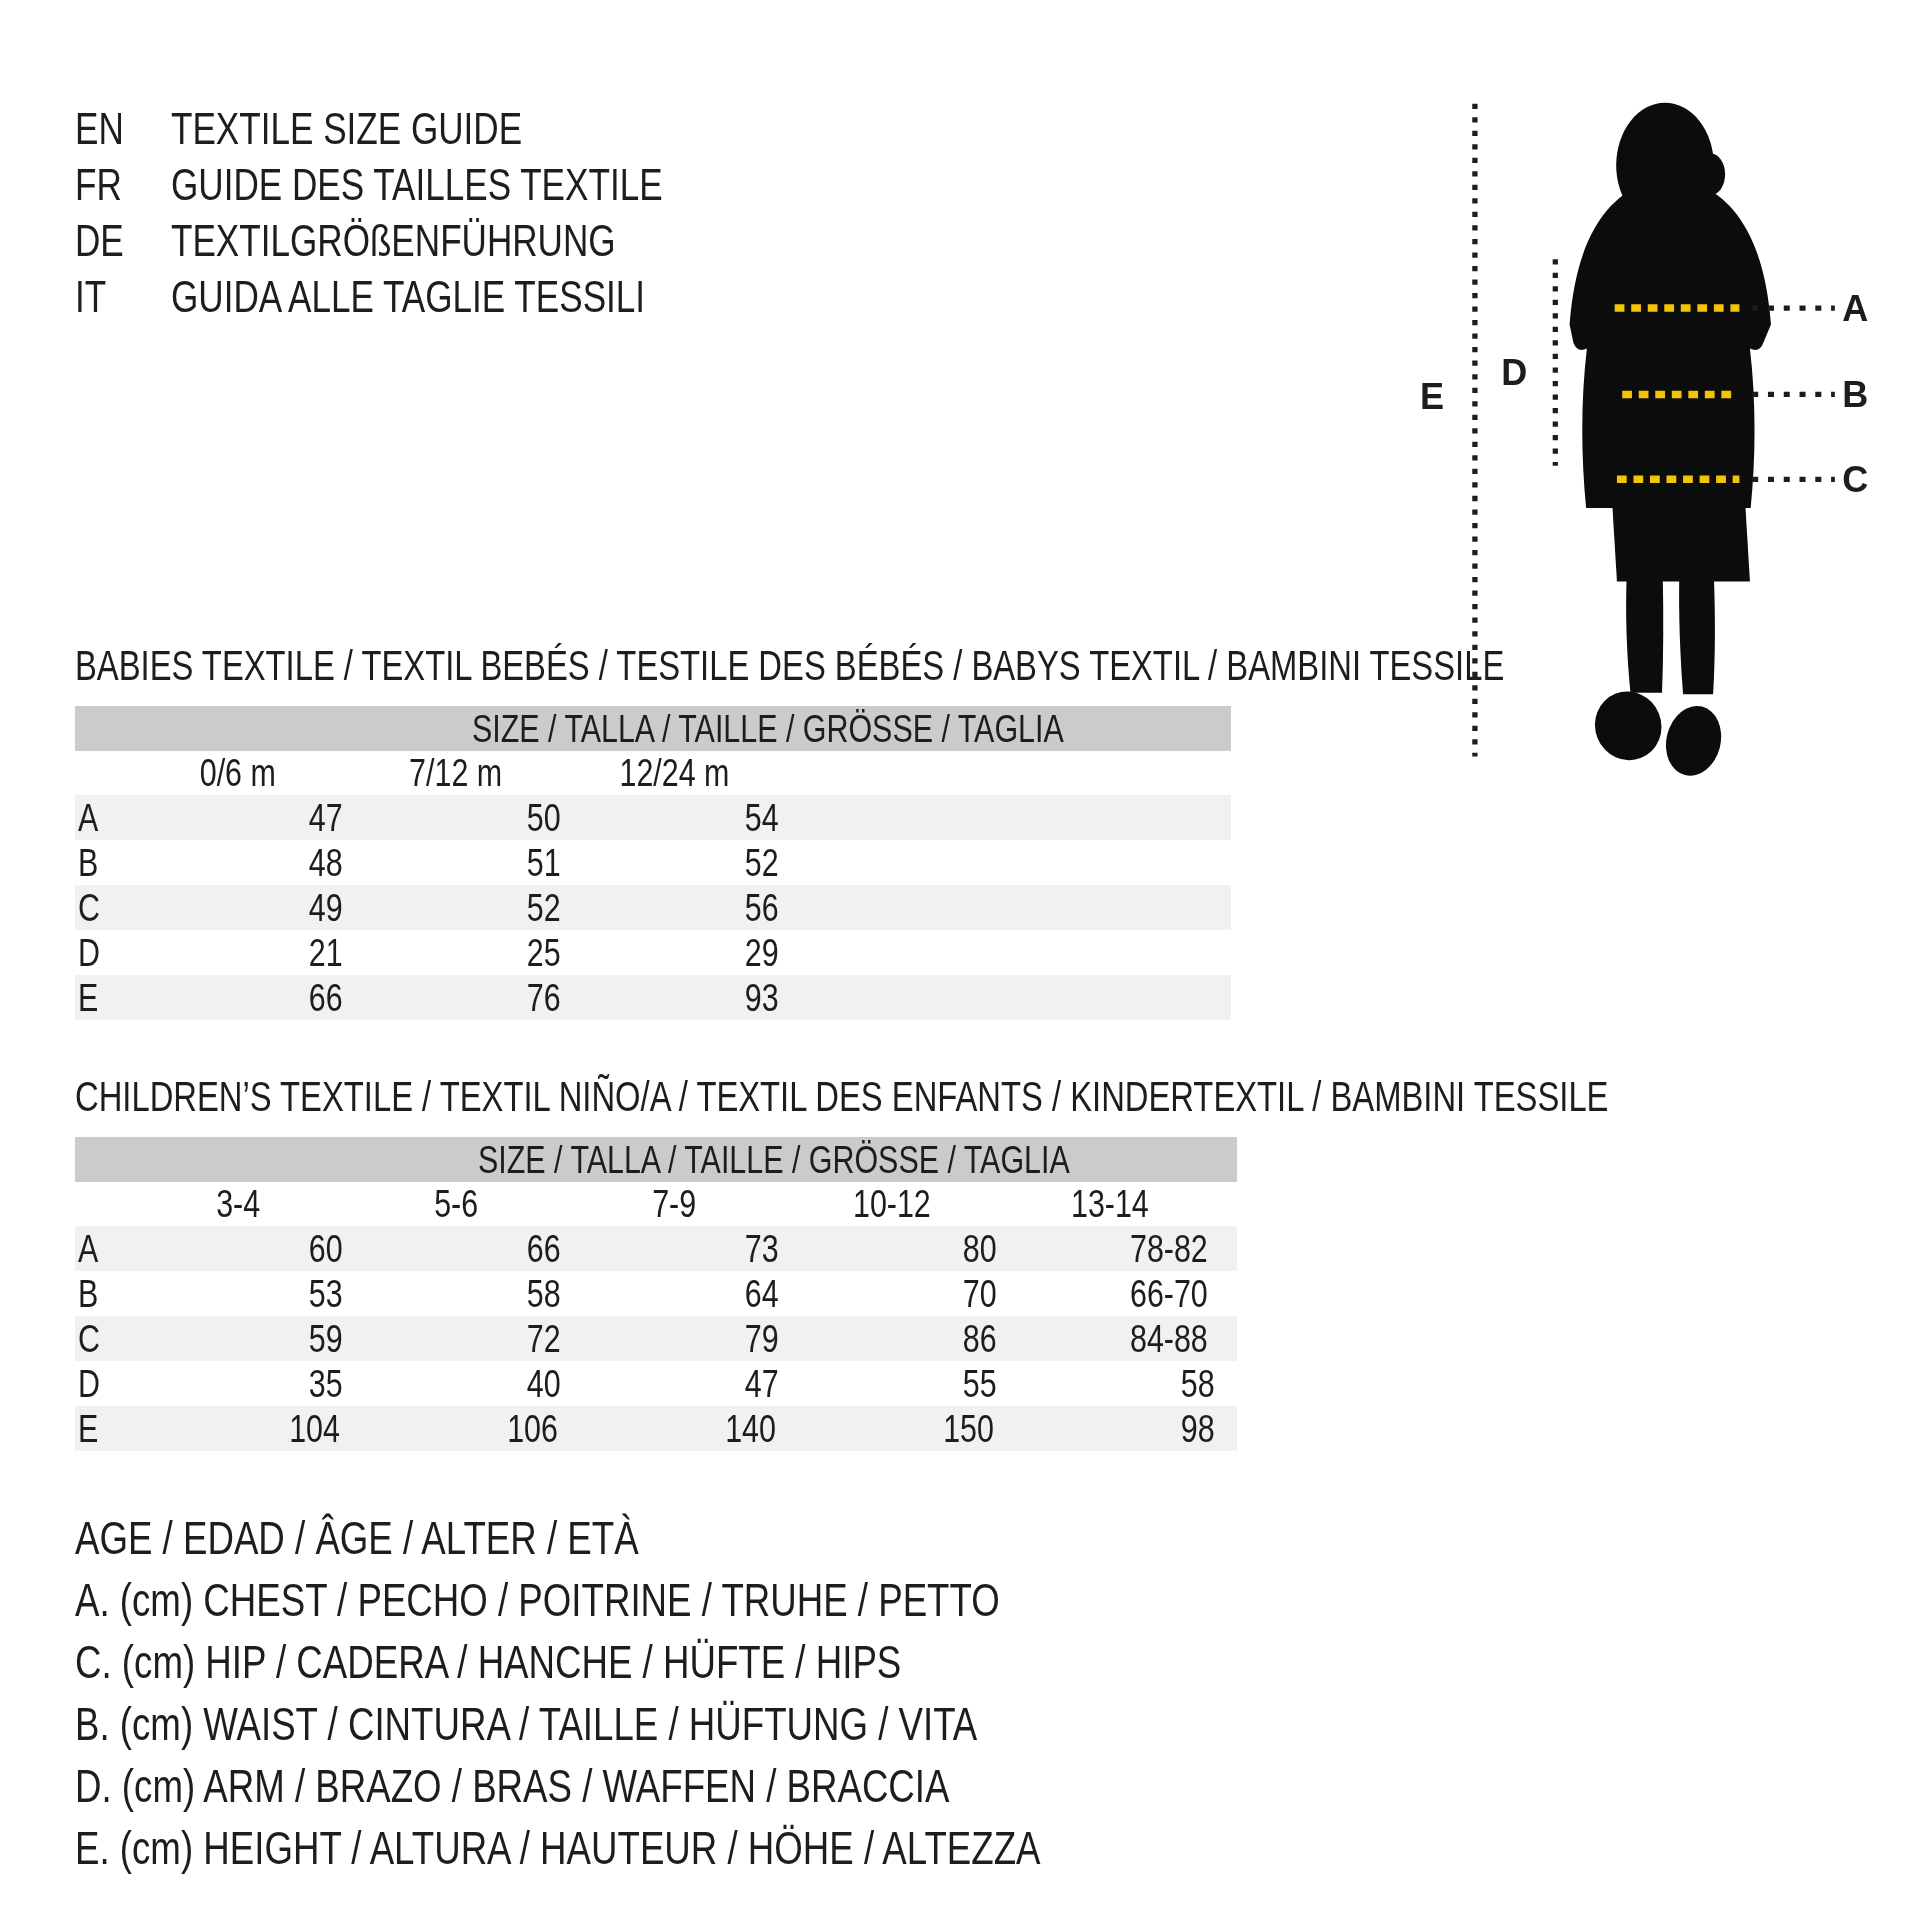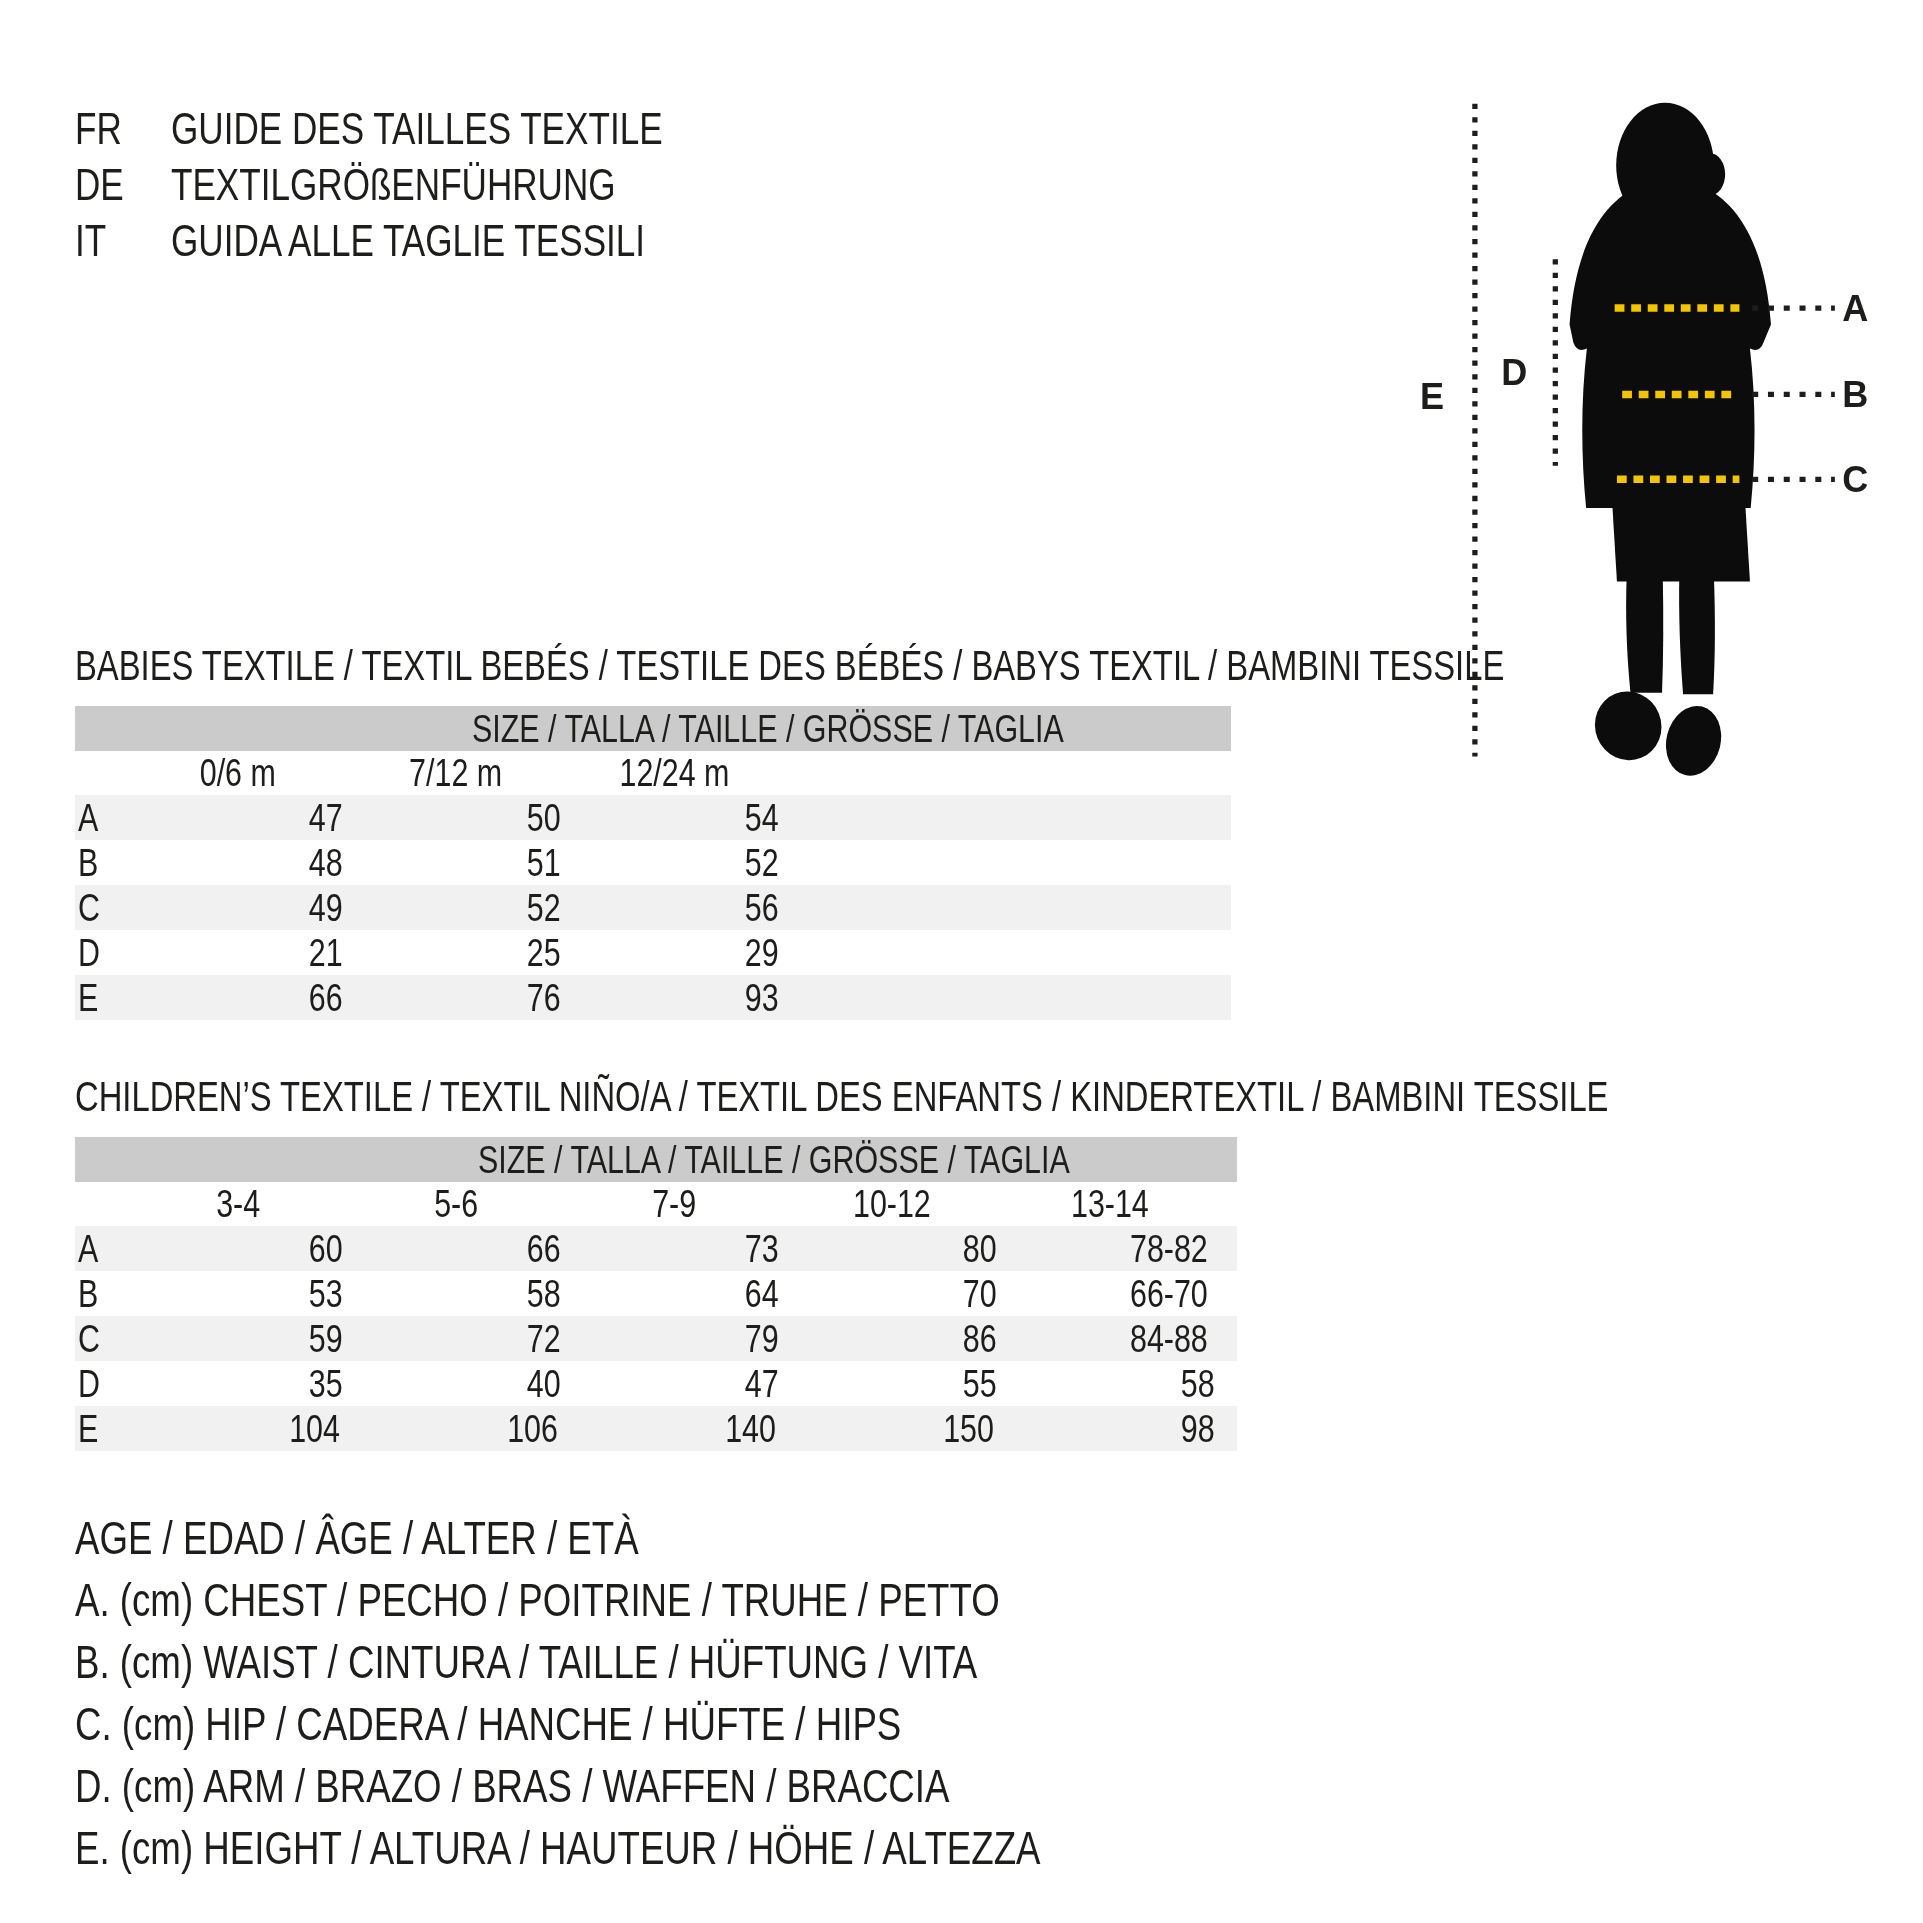--- a/index.html
+++ b/index.html
@@ -40,20 +40,24 @@
   .mline{stroke-width:10;stroke-dasharray:13 9;fill:none;}
   .mlabel{font-family:"Liberation Sans","DejaVu Sans",sans-serif;font-weight:bold;font-size:48px;fill:#1d1d1b;}
 </style>
 </head>
 <body>
 
 <div class="canvas">
 
   <div class="lang">
     <div class="lang-row">
+      <span class="lang-code"><span class="cond">EN</span></span>
+      <span class="cond">TEXTILE SIZE GUIDE</span>
+    </div>
+    <div class="lang-row">
       <span class="lang-code"><span class="cond">FR</span></span>
       <span class="cond">GUIDE DES TAILLES TEXTILE</span>
     </div>
     <div class="lang-row">
       <span class="lang-code"><span class="cond">DE</span></span>
       <span class="cond">TEXTILGRÖßENFÜHRUNG</span>
     </div>
     <div class="lang-row">
       <span class="lang-code"><span class="cond">IT</span></span>
       <span class="cond">GUIDA ALLE TAGLIE TESSILI</span>
@@ -231,26 +235,26 @@
   </table>
 
   <div class="legend">
     <div class="legend-row">
         <span class="cond">AGE / EDAD / ÂGE / ALTER / ETÀ</span>
       </div>
     <div class="legend-row">
         <span class="cond">A. (cm) CHEST / PECHO / POITRINE / TRUHE / PETTO</span>
       </div>
     <div class="legend-row">
+        <span class="cond">C. (cm) HIP / CADERA / HANCHE / HÜFTE / HIPS</span>
+      </div>
+    <div class="legend-row">
         <span class="cond">B. (cm) WAIST / CINTURA / TAILLE / HÜFTUNG / VITA</span>
       </div>
     <div class="legend-row">
-        <span class="cond">C. (cm) HIP / CADERA / HANCHE / HÜFTE / HIPS</span>
-      </div>
-    <div class="legend-row">
         <span class="cond">D. (cm) ARM / BRAZO / BRAS / WAFFEN / BRACCIA</span>
       </div>
     <div class="legend-row">
         <span class="cond">E. (cm) HEIGHT / ALTURA / HAUTEUR / HÖHE / ALTEZZA</span>
       </div>
   </div>
 
 </div>
 
 

